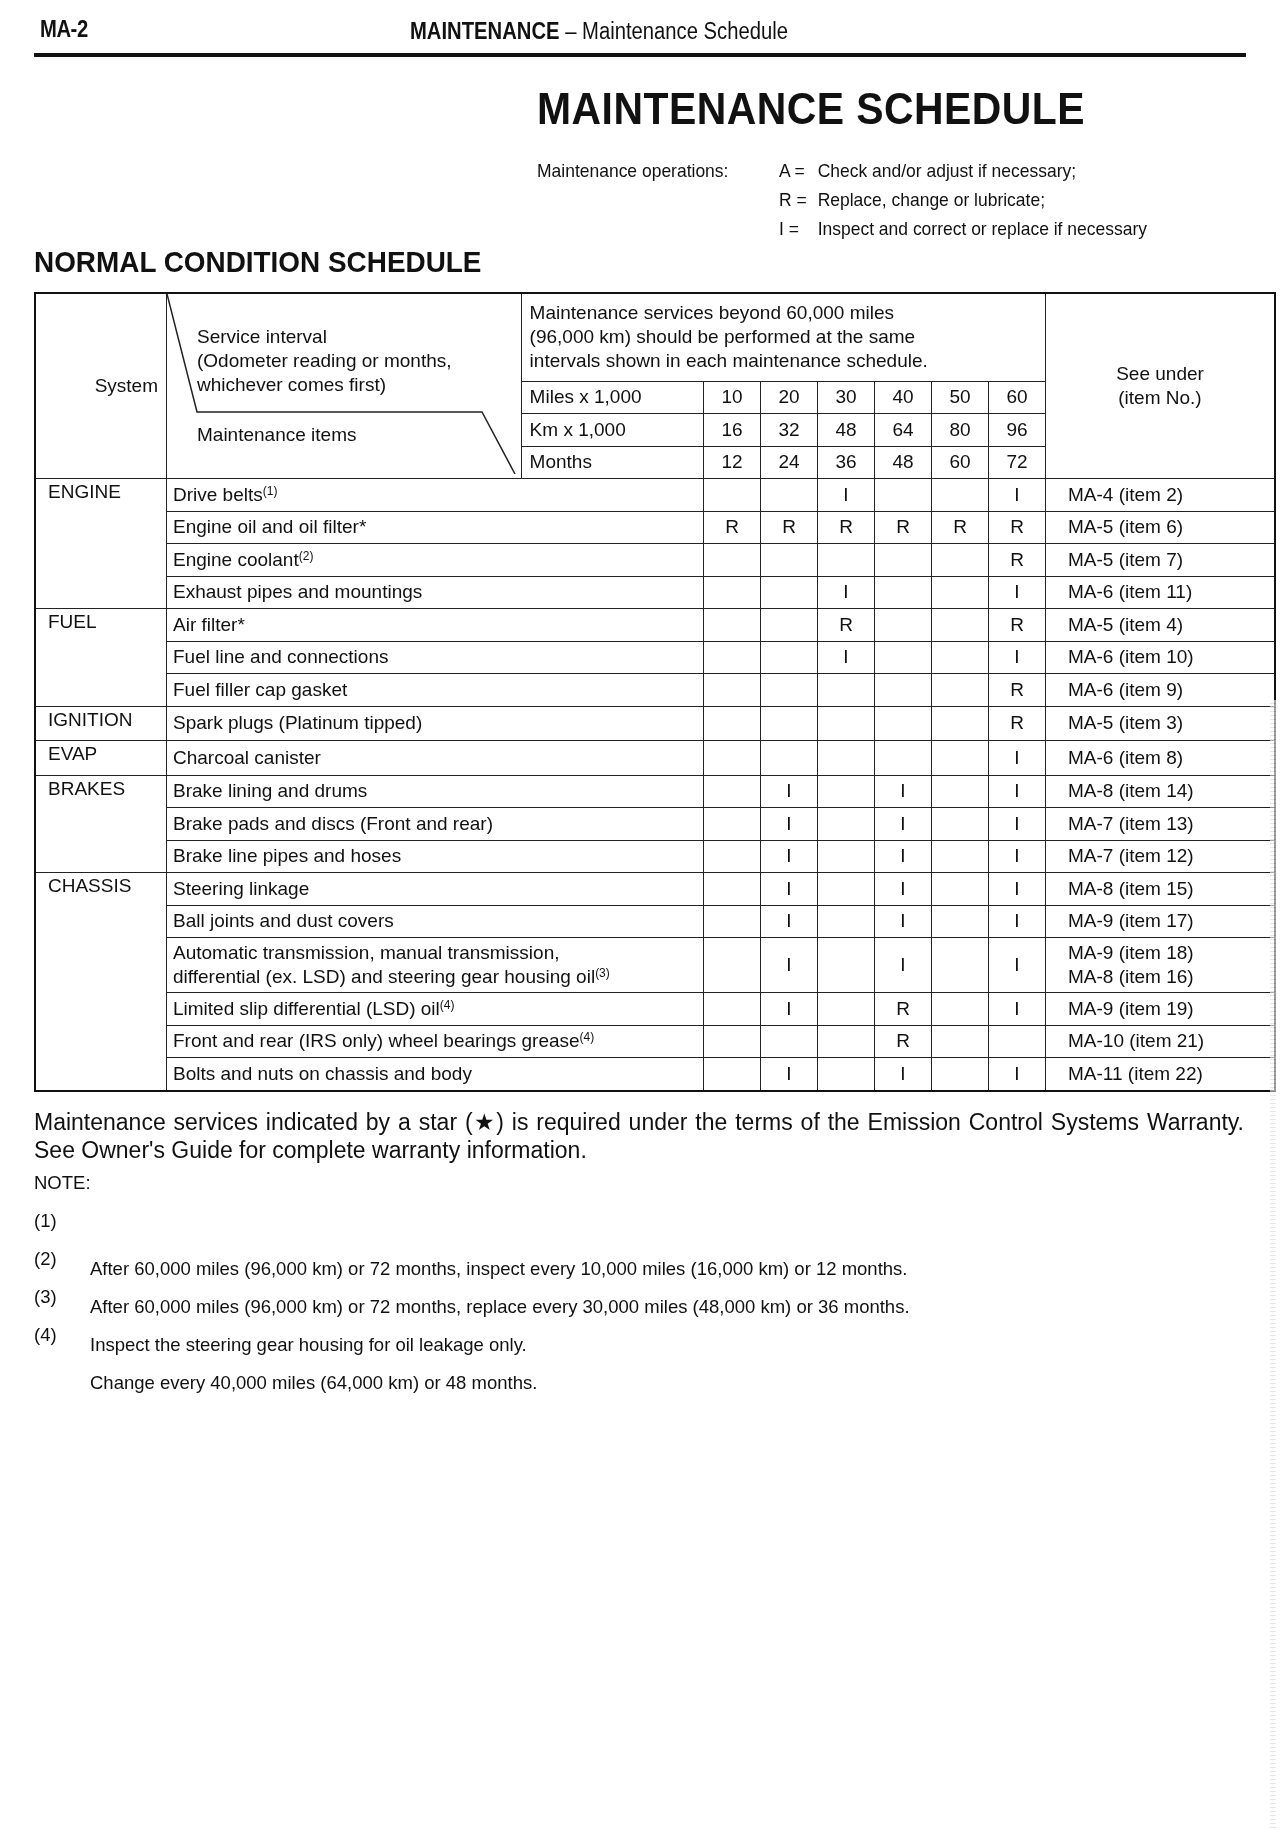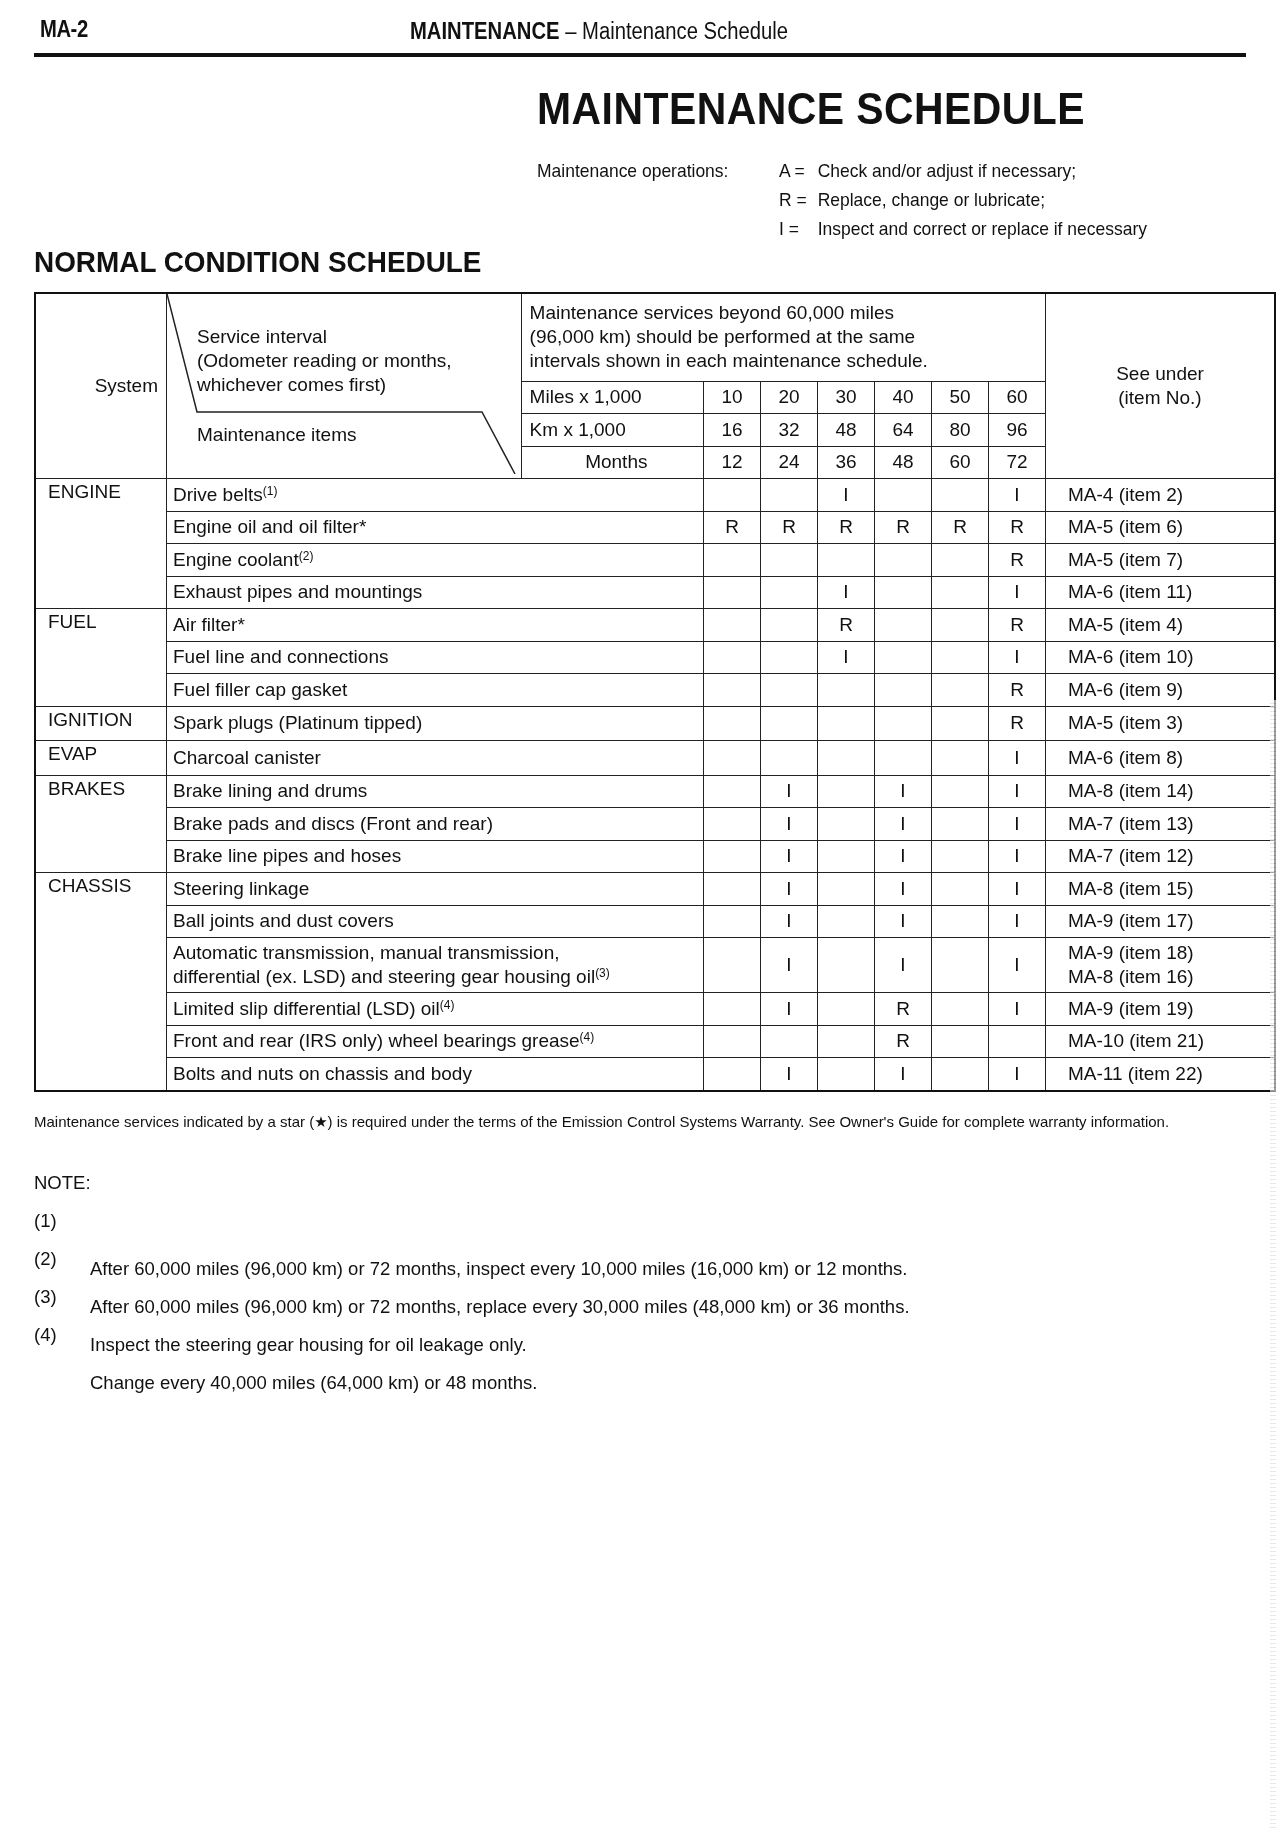--- a/index.html
+++ b/index.html
@@ -47,21 +47,21 @@
   .diag-svg { position: absolute; left: 0; top: 0; }
   td.hdr-note { line-height: 24px; padding: 2px 8px 2px 8px !important; }
   td.hdr-unit { padding-left: 8px !important; }
   td.hdr-page { text-align: center; line-height: 24px; }
   .item-2line { line-height: 24px; padding-top: 2px !important; padding-bottom: 2px !important; }
   .page-2line { line-height: 24px; }
   sup { font-size: 12px; vertical-align: 6px; line-height: 0; }
 
   
   .fn { font-size: 18.5px; white-space: nowrap; }
-  #star-note { left: 34px; top: 1108px; width: 1210px; font-size: 15px; line-height: 28px; text-align: justify; }
+  #star-note { left: 34px; top: 1108px; width: 1210px; font-size: 23px; line-height: 28px; text-align: justify; }
   #note-heading { left: 34px; top: 1172px; }
   .note-num { position: absolute; left: 34px; }
   .note-text { position: absolute; left: 90px; margin-top: 48px; }
   
   #scan-edge { left: 1270px; top: 700px; width: 6px; height: 1130px;
     background: repeating-linear-gradient(#ffffff 0 3px, #d8d8d8 3px 4px); opacity: 0.6; }
 </style>
 </head>
 <body>
 
@@ -137,21 +137,21 @@
       <tr style="height: 31px;">
         <td class="hdr-unit" style="border-left: 1.5px solid rgb(34, 34, 34);">Km x 1,000</td>
         <td class="c-val">16</td>
         <td class="c-val">32</td>
         <td class="c-val">48</td>
         <td class="c-val">64</td>
         <td class="c-val">80</td>
         <td class="c-val">96</td>
       </tr>
       <tr style="height: 31px;">
-        <td class="hdr-unit" style="border-left: 1.5px solid rgb(34, 34, 34); text-align: center;">Months</td>
+        <td class="hdr-unit" style="border-left: 1.5px solid rgb(34, 34, 34);">Months</td>
         <td class="c-val">12</td>
         <td class="c-val">24</td>
         <td class="c-val">36</td>
         <td class="c-val">48</td>
         <td class="c-val">60</td>
         <td class="c-val">72</td>
       </tr>
     </tbody>
   <tbody id="table-body">
       <tr style="height: 31.5px;">

